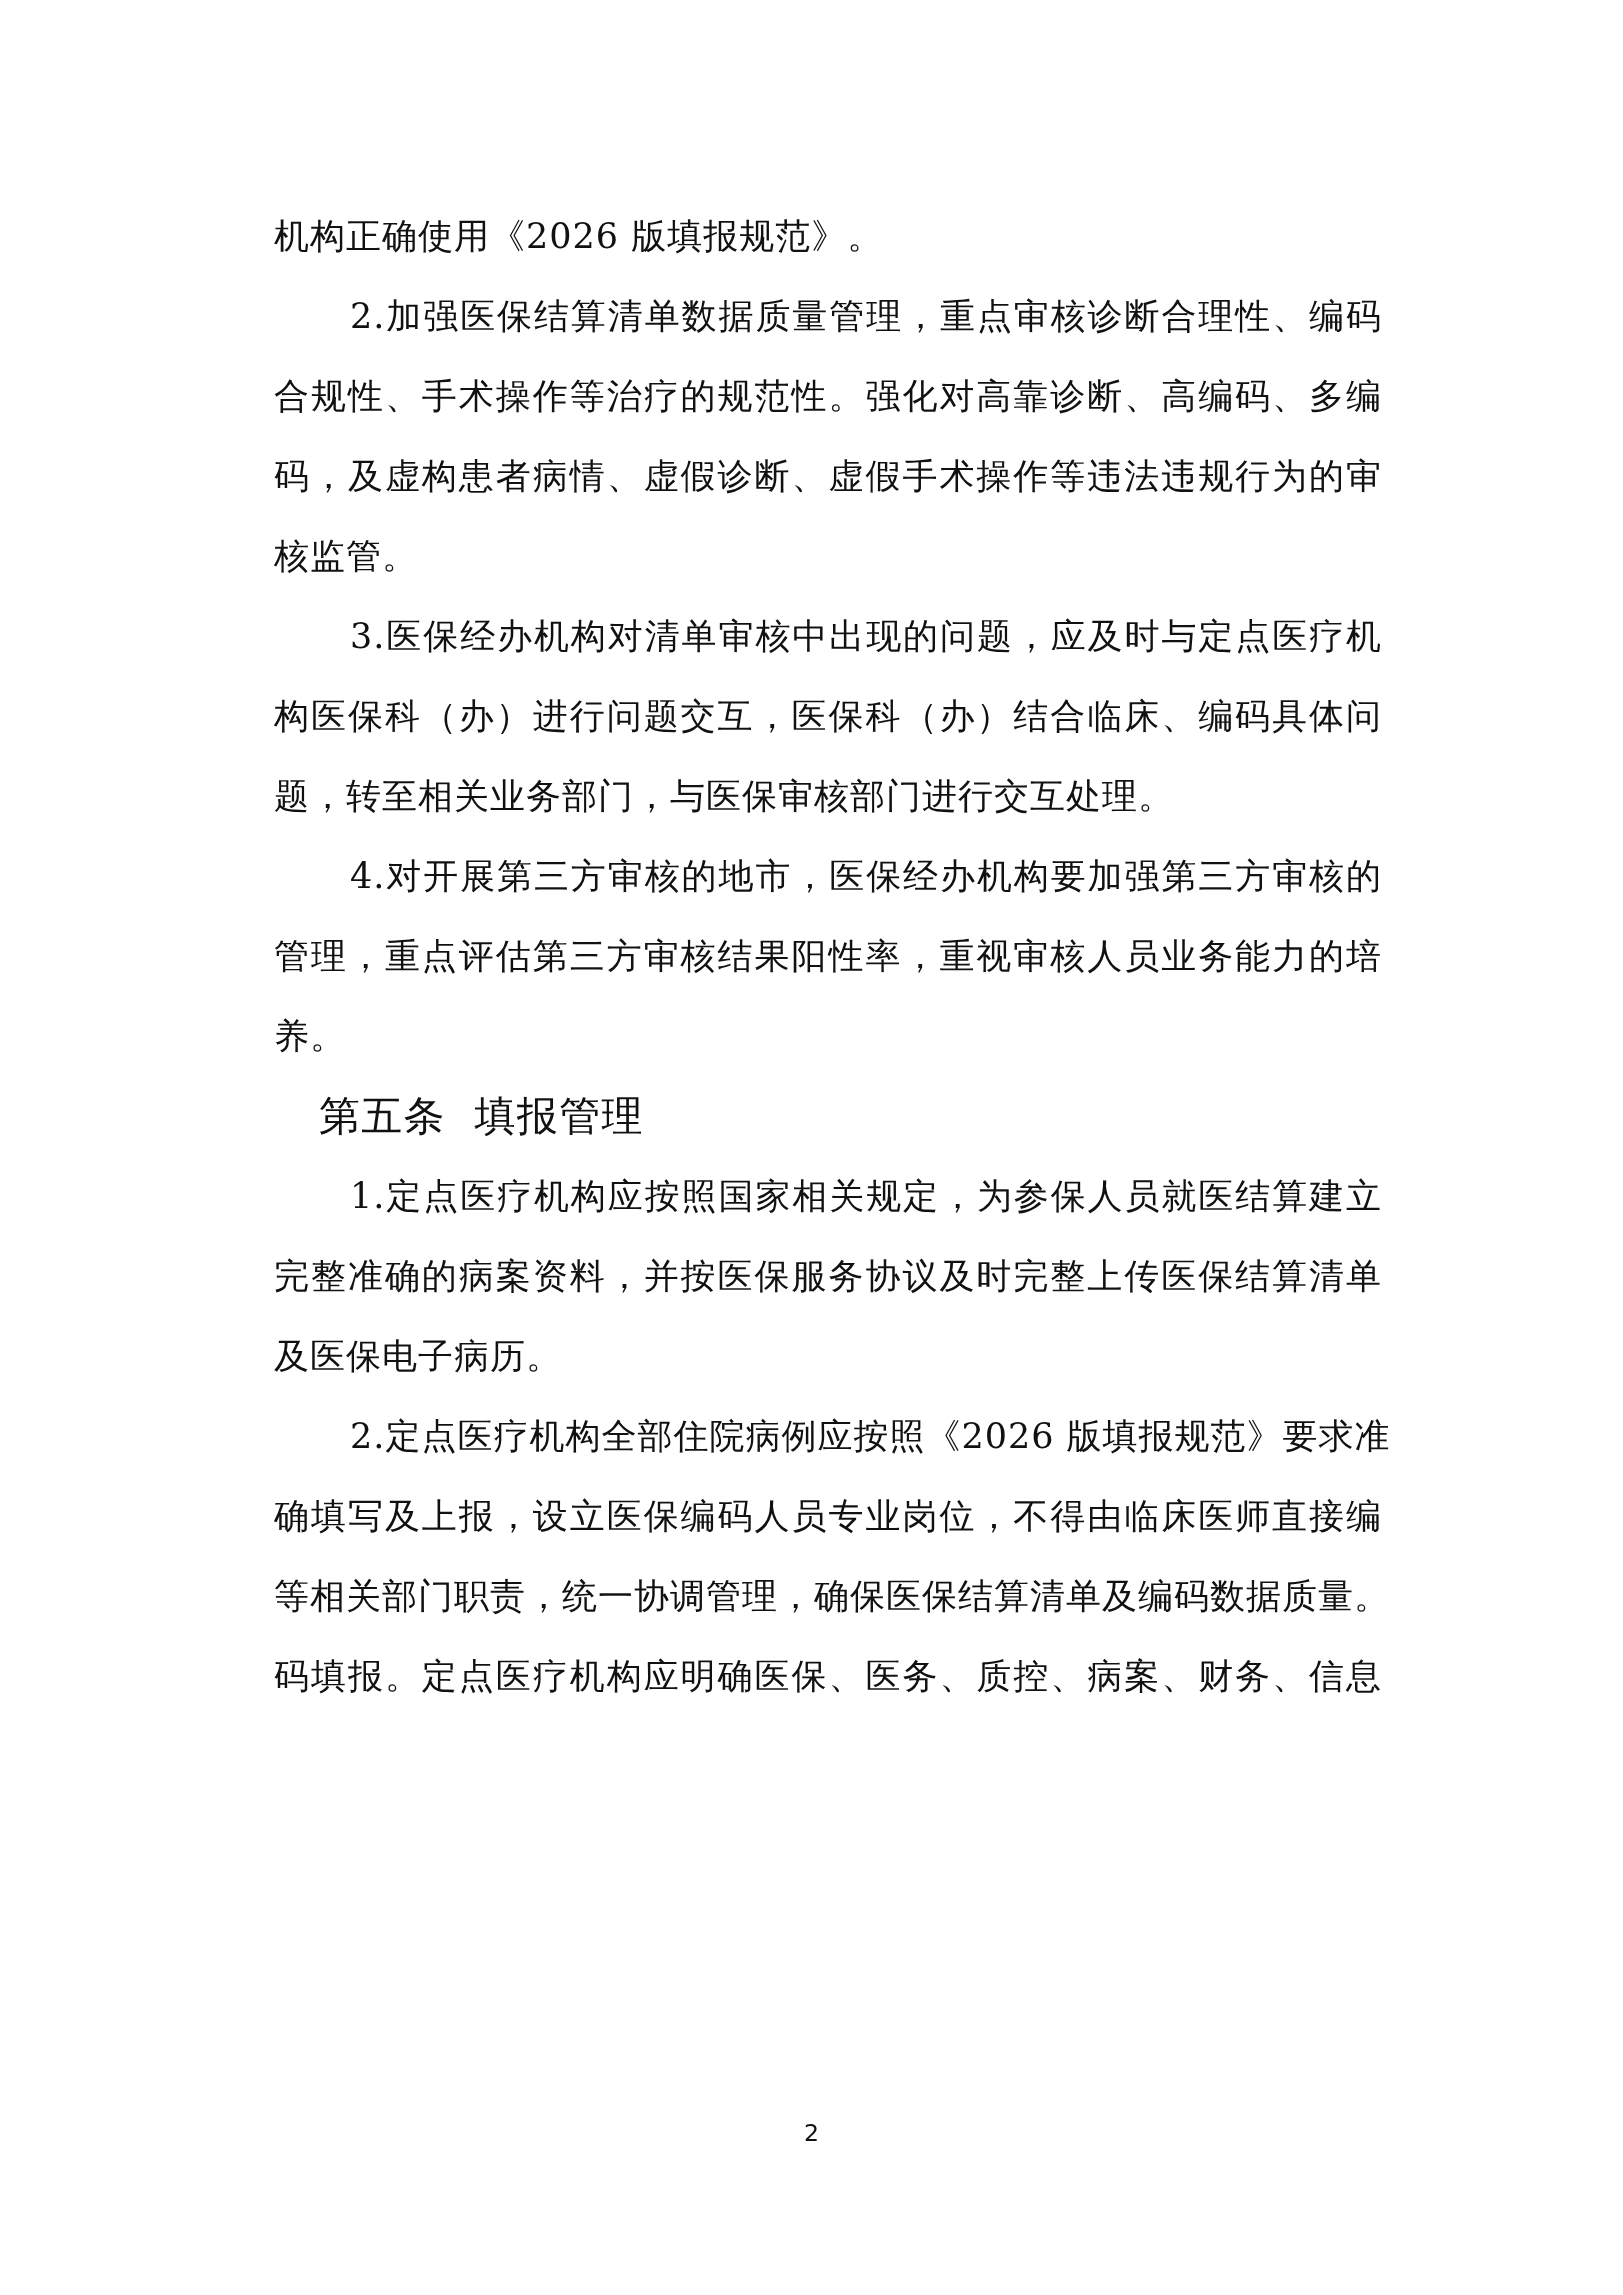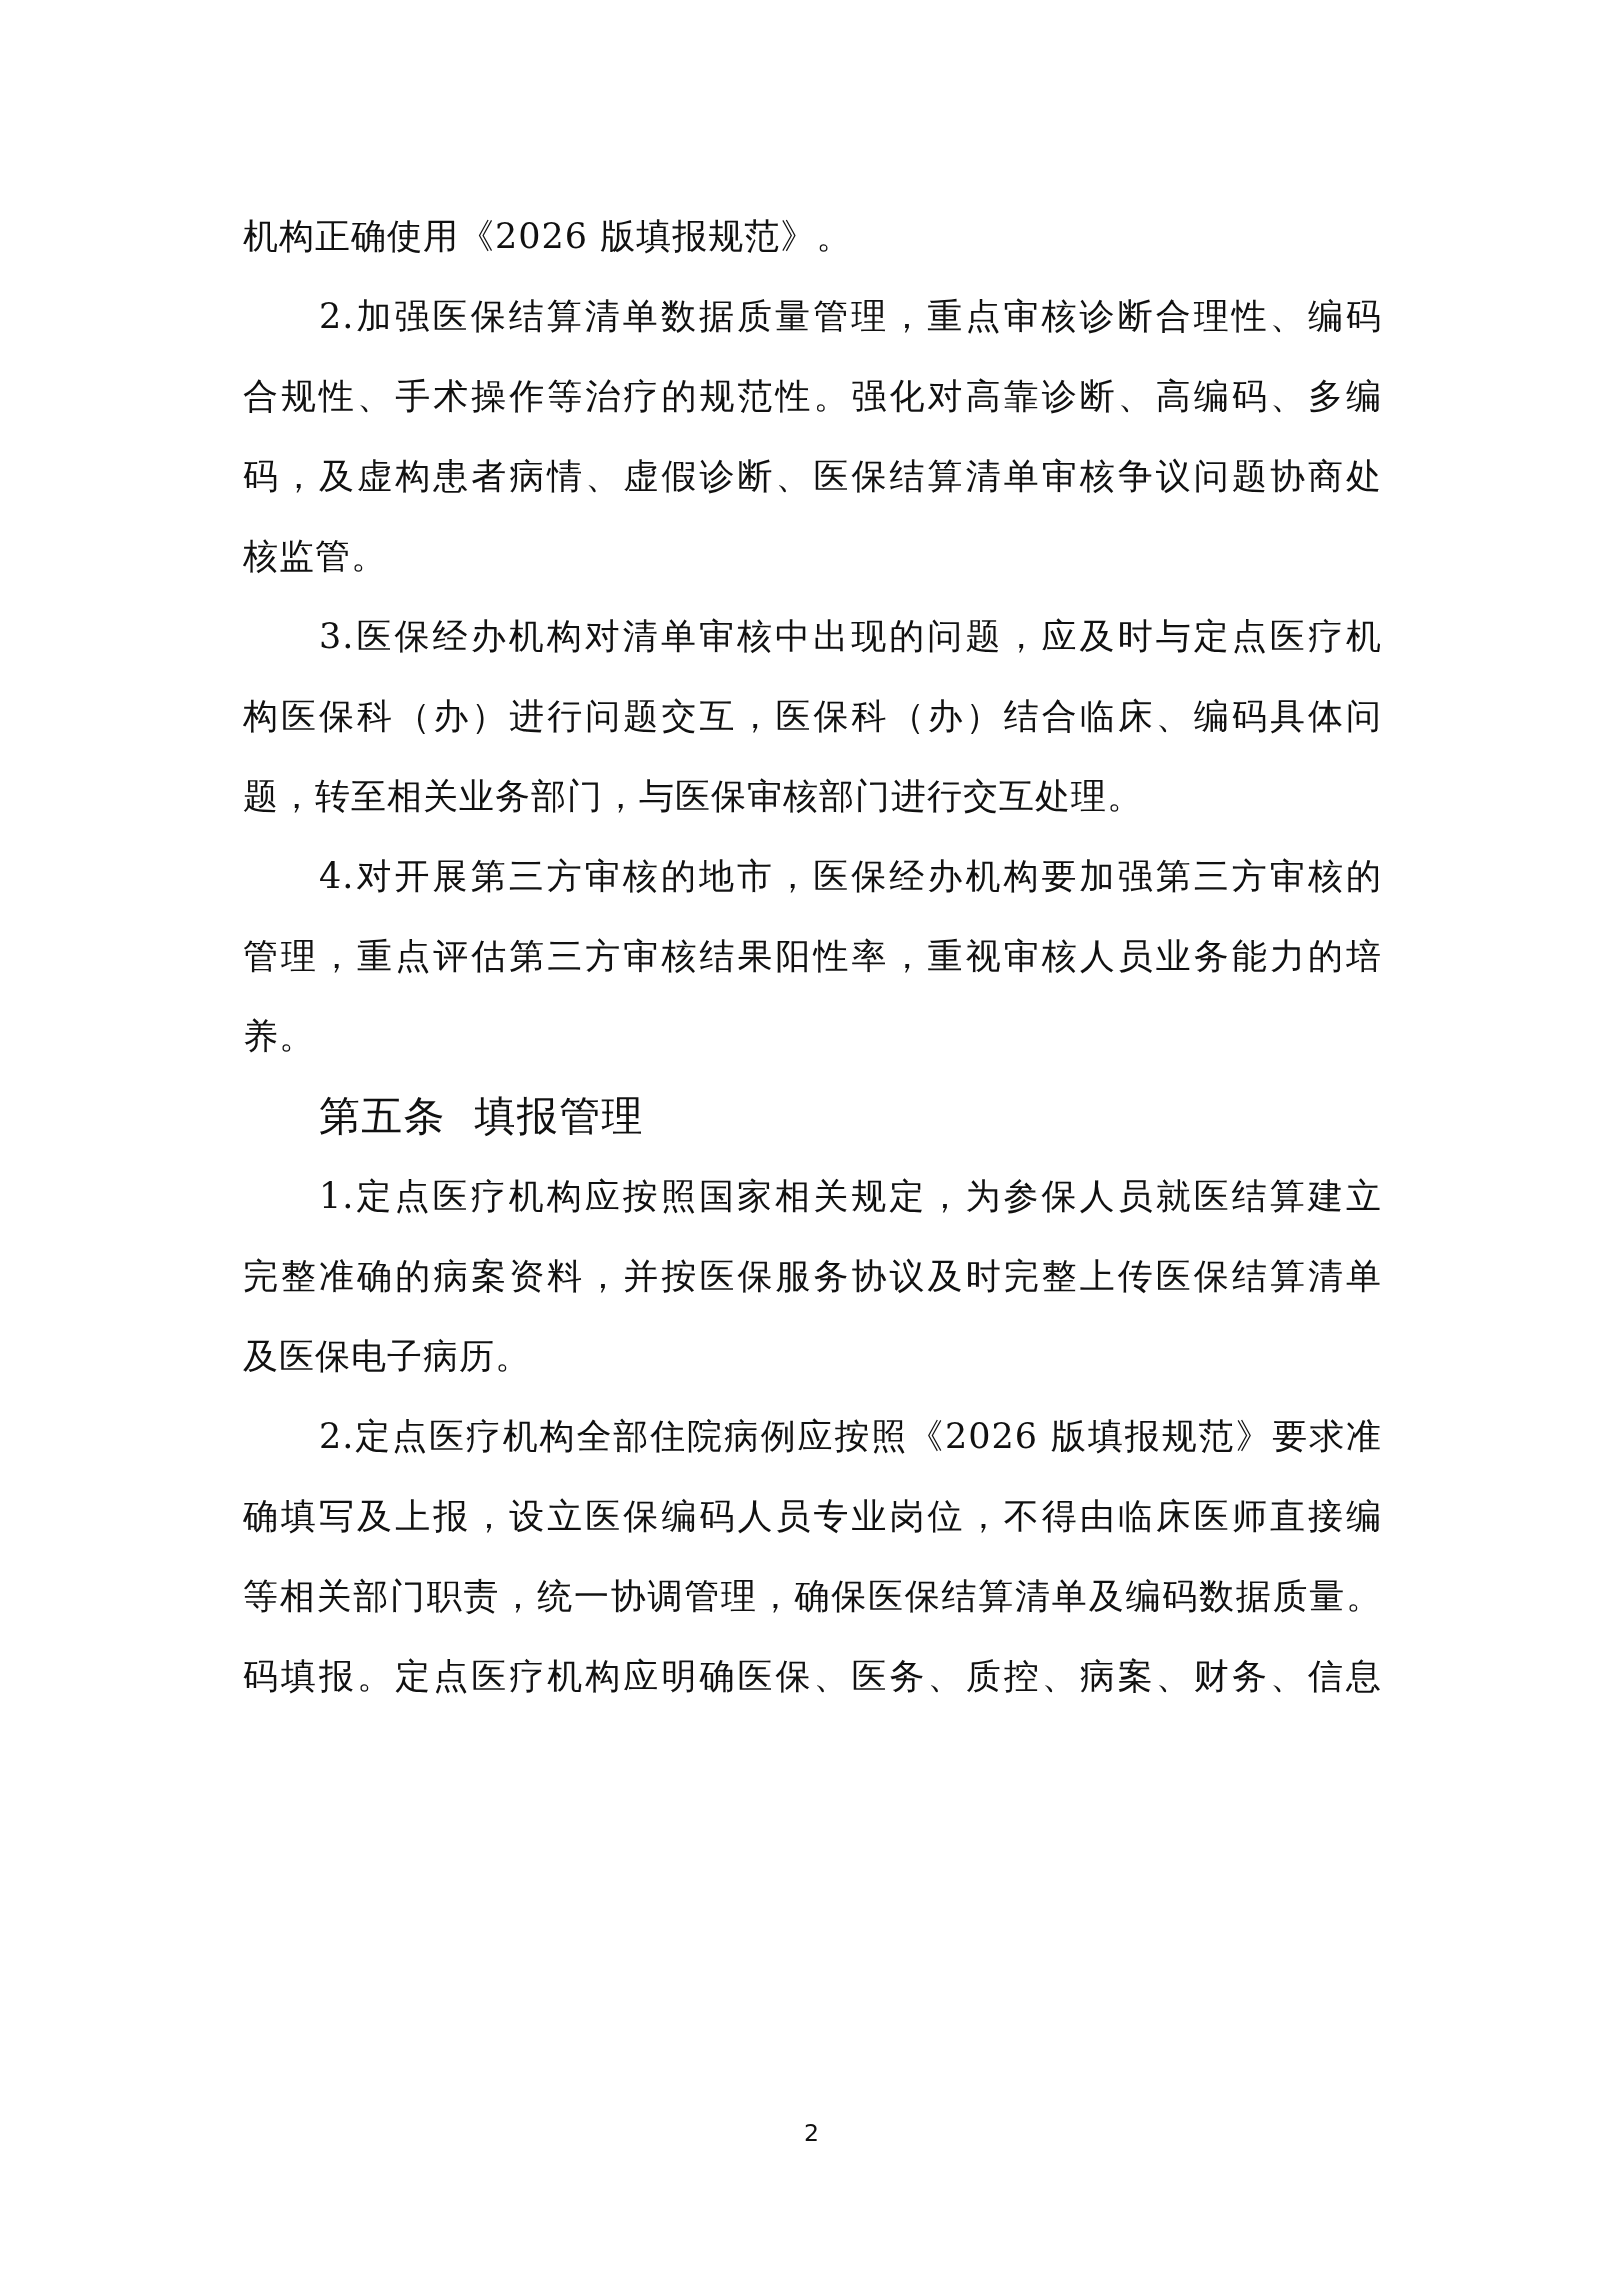--- a/index.html
+++ b/index.html
@@ -37,20 +37,21 @@
       line-height: 80px;
       text-indent: 76px;
       letter-spacing: 1.3px;
       word-spacing: 0;
       white-space: pre;
     }
     .line {
       display: block;
       white-space: nowrap;
       text-align-last: justify;
+      margin-left: 31px;
     }
     .line.last {
       text-align-last: left;
     }
     .page-number {
       position: absolute;
       left: 0;
       width: 1623px;
       top: 2119px;
       text-align: center;
@@ -64,21 +65,21 @@
 
 <div class="page">
 
   <div class="para">
     <span class="line last">机构正确使用《2026 版填报规范》。</span>
   </div>
 
   <div class="para">
     <span class="line" style="padding-left:76px">2.加强医保结算清单数据质量管理，重点审核诊断合理性、编码</span>
     <span class="line">合规性、手术操作等治疗的规范性。强化对高靠诊断、高编码、多编</span>
-    <span class="line">码，及虚构患者病情、虚假诊断、医保结算清单审核争议问题协商处</span>
+    <span class="line">码，及虚构患者病情、虚假诊断、虚假手术操作等违法违规行为的审</span>
     <span class="line last">核监管。</span>
   </div>
 
   <div class="para">
     <span class="line" style="padding-left:76px">3.医保经办机构对清单审核中出现的问题，应及时与定点医疗机</span>
     <span class="line">构医保科（办）进行问题交互，医保科（办）结合临床、编码具体问</span>
     <span class="line last">题，转至相关业务部门，与医保审核部门进行交互处理。</span>
   </div>
 
 

